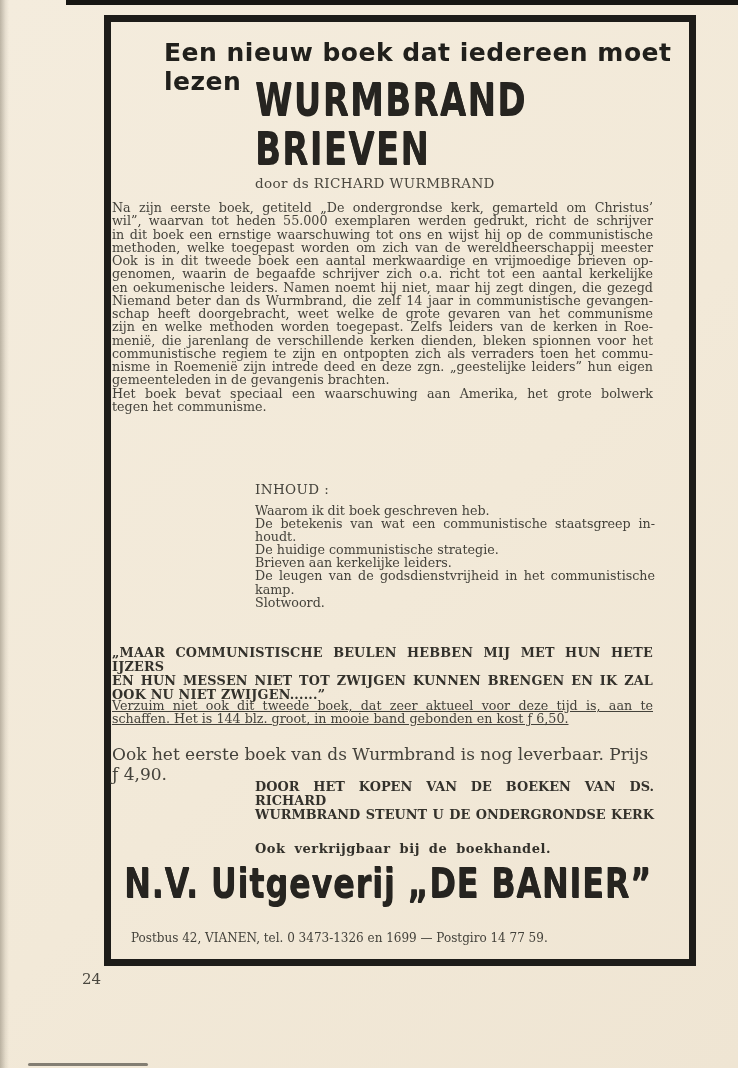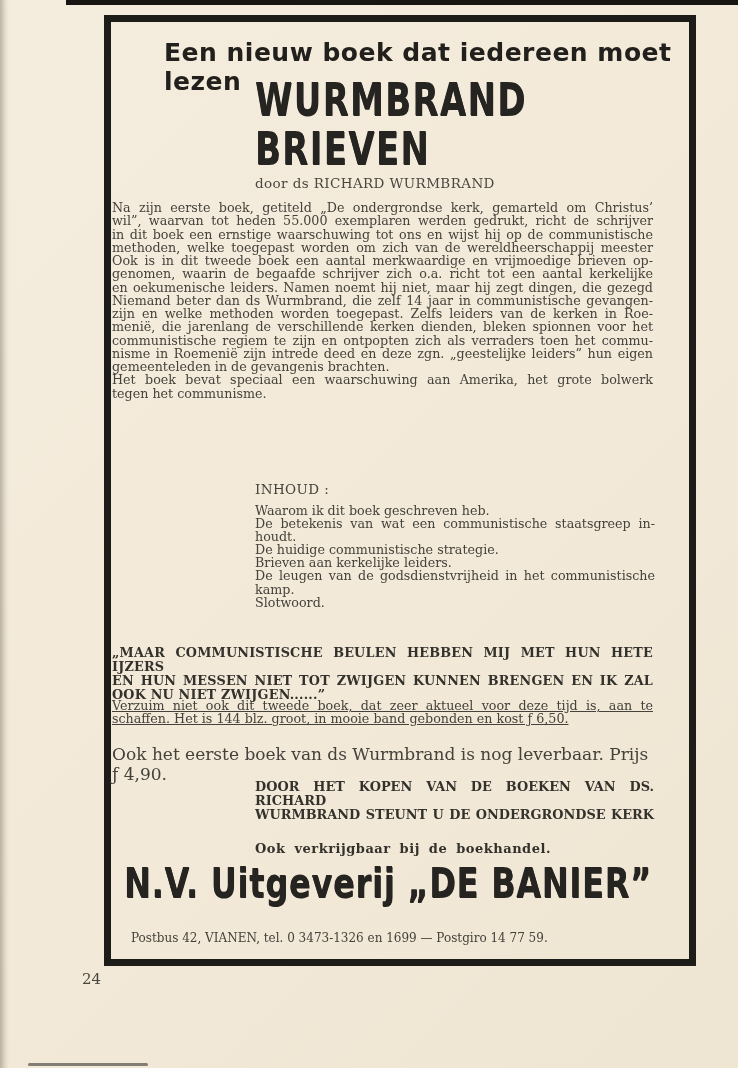--- a/index.html
+++ b/index.html
@@ -90,20 +90,21 @@
 
   <div class="abs bodyblock">
       <div class="pline">Na zijn eerste boek, getiteld „De ondergrondse kerk, gemarteld om Christus’</div>
       <div class="pline">wil”, waarvan tot heden 55.000 exemplaren werden gedrukt, richt de schrijver</div>
       <div class="pline">in dit boek een ernstige waarschuwing tot ons en wijst hij op de communistische</div>
       <div class="pline">methoden, welke toegepast worden om zich van de wereldheerschappij meester</div>
       <div class="pline">Ook is in dit tweede boek een aantal merkwaardige en vrijmoedige brieven op-</div>
       <div class="pline">genomen, waarin de begaafde schrijver zich o.a. richt tot een aantal kerkelijke</div>
       <div class="pline">en oekumenische leiders. Namen noemt hij niet, maar hij zegt dingen, die gezegd</div>
       <div class="pline">Niemand beter dan ds Wurmbrand, die zelf 14 jaar in communistische gevangen-</div>
+      <div class="pline">schap heeft doorgebracht, weet welke de grote gevaren van het communisme</div>
       <div class="pline">zijn en welke methoden worden toegepast. Zelfs leiders van de kerken in Roe-</div>
       <div class="pline">menië, die jarenlang de verschillende kerken dienden, bleken spionnen voor het</div>
       <div class="pline">communistische regiem te zijn en ontpopten zich als verraders toen het commu-</div>
       <div class="pline">nisme in Roemenië zijn intrede deed en deze zgn. „geestelijke leiders” hun eigen</div>
       <div class="pline pline-last">gemeenteleden in de gevangenis brachten.</div>
       <div class="pline">Het boek bevat speciaal een waarschuwing aan Amerika, het grote bolwerk</div>
       <div class="pline pline-last">tegen het communisme.</div>
     </div>
 
   <div class="abs inhoud-heading">INHOUD :</div>

